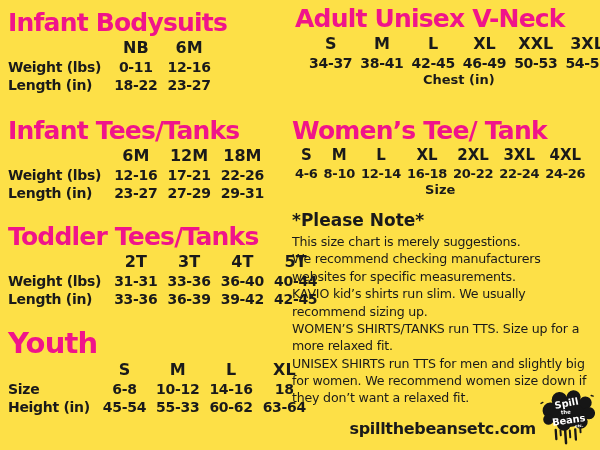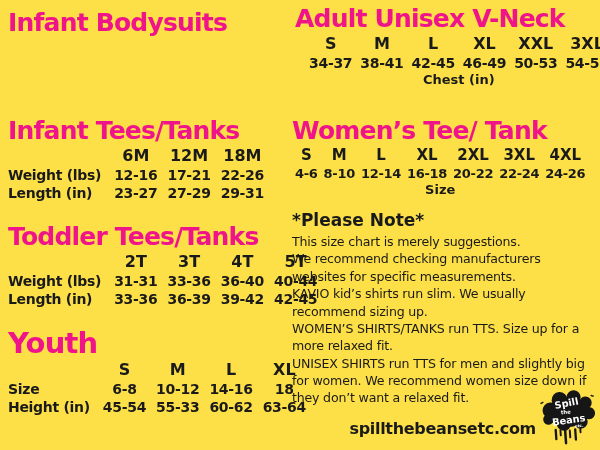--- a/index.html
+++ b/index.html
@@ -52,20 +52,42 @@
     font-family:"DejaVu Sans", sans-serif; font-weight:700; fill:#ffffff;
   }
 </style>
 </head>
 <body>
 
 <div class="page">
 
   <section class="sec" style="left:8px; top:10px;">
     <h2 class="ttl">Infant Bodysuits</h2>
+    <table class="size-table">
+      <tbody>
+          <tr>
+        <td class="lbl"></td>
+
+      <th class="sz">NB</th>
+            <th class="sz">6M</th>
+          </tr>
+      <tr>
+        <td class="lbl">Weight (lbs)</td>
+
+      <td class="val">0-11</td>
+            <td class="val">12-16</td>
+          </tr>
+      <tr>
+        <td class="lbl">Length (in)</td>
+
+      <td class="val">18-22</td>
+            <td class="val">23-27</td>
+          </tr>
+    </tbody>
+      </table>
   </section>
 
   <section class="sec" style="left:8px; top:118px;">
     <h2 class="ttl">Infant Tees/Tanks</h2>
     <table class="size-table">
       <tbody>
           <tr>
         <td class="lbl"></td>
 
       <th class="sz">6M</th>

